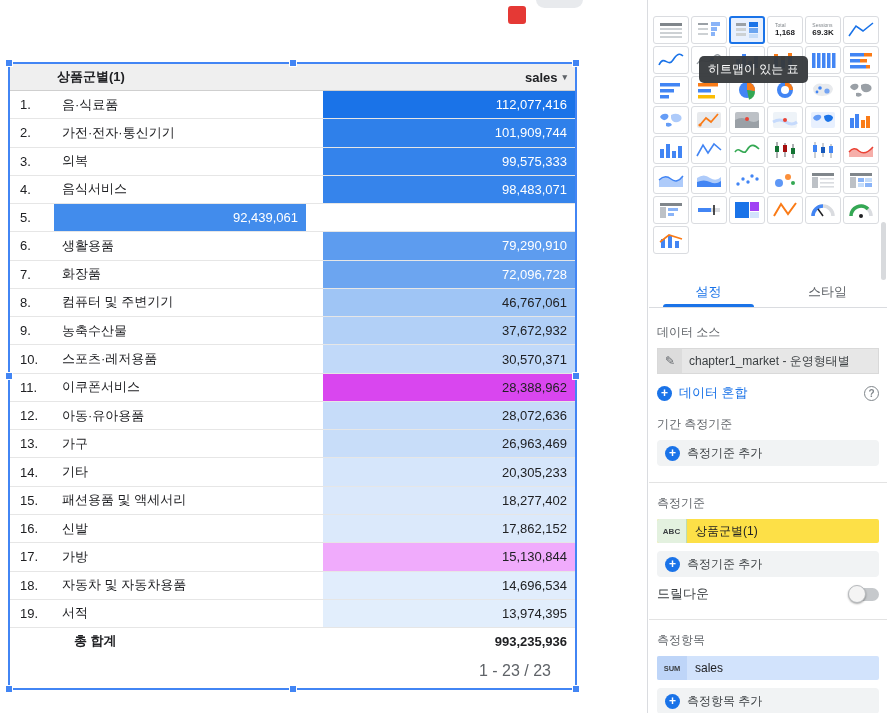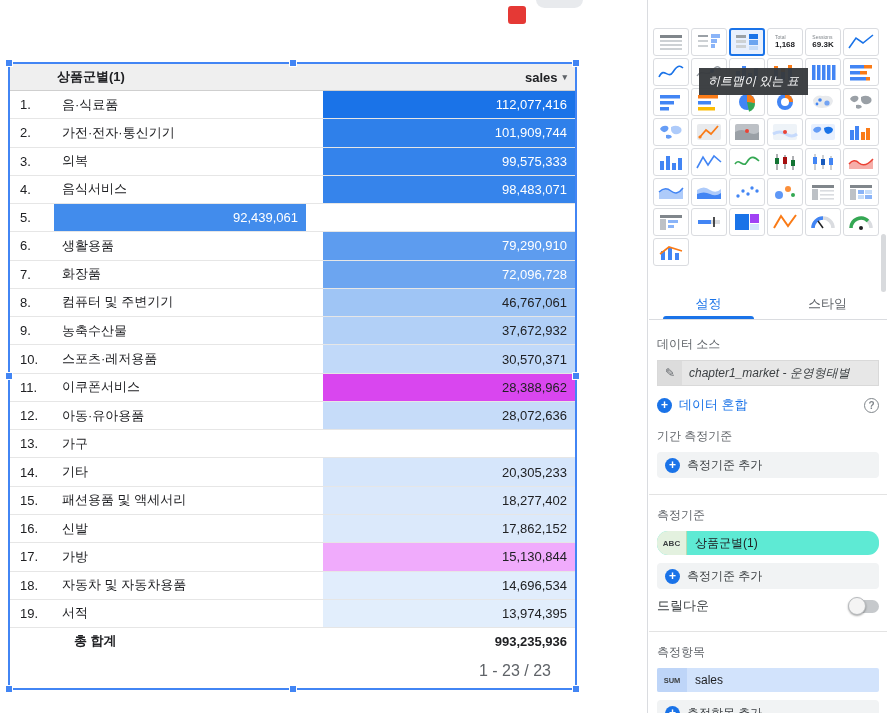--- a/index.html
+++ b/index.html
@@ -33,57 +33,57 @@
   .trow { flex:1; display:flex; align-items:stretch; border-bottom:1px solid #e6e6e6; font-size:13px; }
   .c-num { width:44px; padding-left:10px; display:flex; align-items:center; }
   .c-name { flex:1; padding-left:8px; display:flex; align-items:center; }
   .c-val { width:252px; display:flex; align-items:center; justify-content:flex-end; padding-right:8px; }
 
   .trow.total { flex:0 0 26px; font-weight:bold; border-bottom:none;gap:12px; }
   .trow.total .c-val { color:#202124; }
   .pagination { flex:0 0 34px; display:flex; align-items:center; justify-content:flex-end; padding-right:24px; font-size:16px; color:#5f6368; }
 
   
-  .panel { position:absolute; left:649px; top:16px; width:238px; height:500px; background:#fff; }
+  .panel { position:absolute; left:649px; top:4px; width:238px; height:500px; background:#fff; }
   .icon-grid { display:flex; flex-wrap:wrap; gap:2px; padding:12px 4px 6px 4px; }
   .chart-icon { width:36px; height:28px; border:1px solid #dadce0; border-radius:3px; background:#fff;
     display:flex; align-items:center; justify-content:center; overflow:hidden; }
   .chart-icon.sel { border:2px solid #1a73e8; background:#e8f0fe; }
   .sc { text-align:left; line-height:1.2; }
   .sc-l { font-size:5px; color:#80868b; }
   .sc-v { font-size:8px; font-weight:bold; color:#202124; }
 
   .tooltip { position:absolute; left:50px; top:52px; z-index:6; background:rgba(55,58,61,.96); color:#fff;
-    font-size:12px; padding:5px 9px; border-radius:0; white-space:nowrap;font-style:italic; }
+    font-size:12px; padding:5px 9px; border-radius:5px; white-space:nowrap; }
 
   .tabs { display:flex; height:32px; margin-top:16px; border-bottom:1px solid #dadce0; }
   .tab { flex:1; display:flex; align-items:center; justify-content:center; font-size:13px; color:#5f6368; position:relative; cursor:default; }
   .tab.active { color:#1a73e8; }
   .tab.active::after { content:''; position:absolute; bottom:0; left:12%; width:76%; height:3px; background:#1a73e8; border-radius:3px 3px 0 0; }
 
   .settings { padding:10px 8px 0 8px; }
   .slabel { font-size:12px; color:#5f6368; margin:6px 0 7px; }
   .src { display:flex; align-items:center; height:26px; background:#e7e7e7; border:1px solid #d9d9d9; margin-bottom:10px; }
   .src-edit { width:24px; height:100%; display:flex; align-items:center; justify-content:center; background:#dcdcdc; color:#5f6368; font-size:12px; }
-  .src-name { padding-left:7px; font-size:12px; color:#3c4043; white-space:nowrap; overflow:hidden;font-style:italic; }
+  .src-name { padding-left:7px; font-size:12px; color:#3c4043; white-space:nowrap; overflow:hidden; }
 
   .plus { flex:0 0 15px; width:15px; height:15px; border-radius:50%; background:#1a73e8; color:#fff; font-size:12px;
     line-height:14px; text-align:center; font-weight:bold; }
   .blend { display:flex; align-items:center; gap:7px; margin:10px 0 14px; color:#1a73e8; font-size:13px; }
   .help { margin-left:auto; width:15px; height:15px; border-radius:50%; border:1.5px solid #80868b; color:#80868b;
     font-size:10px; display:flex; align-items:center; justify-content:center; font-weight:bold; }
 
   .addchip { display:flex; align-items:center; gap:7px; height:26px; background:#f1f3f4; border-radius:4px;
     padding:0 8px; font-size:12px; color:#3c4043; margin-bottom:6px; }
   .divider { height:1px; background:#e3e3e3; margin:16px -8px 12px -8px; }
 
   .chip { display:flex; height:24px; border-radius:2px; overflow:hidden; margin-bottom:8px; align-items:stretch; }
   .chip-badge { width:30px; display:flex; align-items:center; justify-content:center; font-size:8px; font-weight:bold; color:#3c4043; }
   .chip-label { flex:1; display:flex; align-items:center; padding-left:8px; font-size:12px; color:#202124; }
-  .chip.dim { background:#5eead4;border-radius:11px; }
+  .chip.dim { background:#fde047; }
   .chip.dim .chip-badge { background:#e3f1df; border-right:1px solid #bcdcb3; }
   .chip.met { background:#d2e3fc; }
   .chip.met .chip-badge { background:#bed5f8; font-size:7.5px; }
 
   .drill { display:flex; align-items:center; justify-content:space-between; margin:8px 0 14px; font-size:13px; color:#3c4043; }
   .toggle { width:30px; height:13px; border-radius:7px; background:#c6c9cc; position:relative; }
   .toggle .knob { position:absolute; left:-1px; top:-3px; width:18px; height:18px; border-radius:50%; background:#f4f4f4;
     border:1px solid #b7babd; box-shadow:0 1px 2px rgba(0,0,0,.35); }
 
   .vscroll { position:absolute; right:1px; top:218px; width:5px; height:58px; background:#d8dadd; border-radius:3px; }
@@ -169,20 +169,21 @@
        <div class="c-val" style="background:#d946ef;color:#202124">28,388,962</div>
      </div>
         <div class="trow">
        <div class="c-num">12.</div>
        <div class="c-name">아동·유아용품</div>
        <div class="c-val" style="background:rgb(198,220,249);color:#202124">28,072,636</div>
      </div>
         <div class="trow">
        <div class="c-num">13.</div>
        <div class="c-name">가구</div>
+       <div class="c-val" style="background:rgb(200,221,249);color:#202124">26,963,469</div>
      </div>
         <div class="trow">
        <div class="c-num">14.</div>
        <div class="c-name">기타</div>
        <div class="c-val" style="background:rgb(214,230,251);color:#202124">20,305,233</div>
      </div>
         <div class="trow">
        <div class="c-num">15.</div>
        <div class="c-name">패션용품 및 액세서리</div>
        <div class="c-val" style="background:rgb(218,232,251);color:#202124">18,277,402</div>

